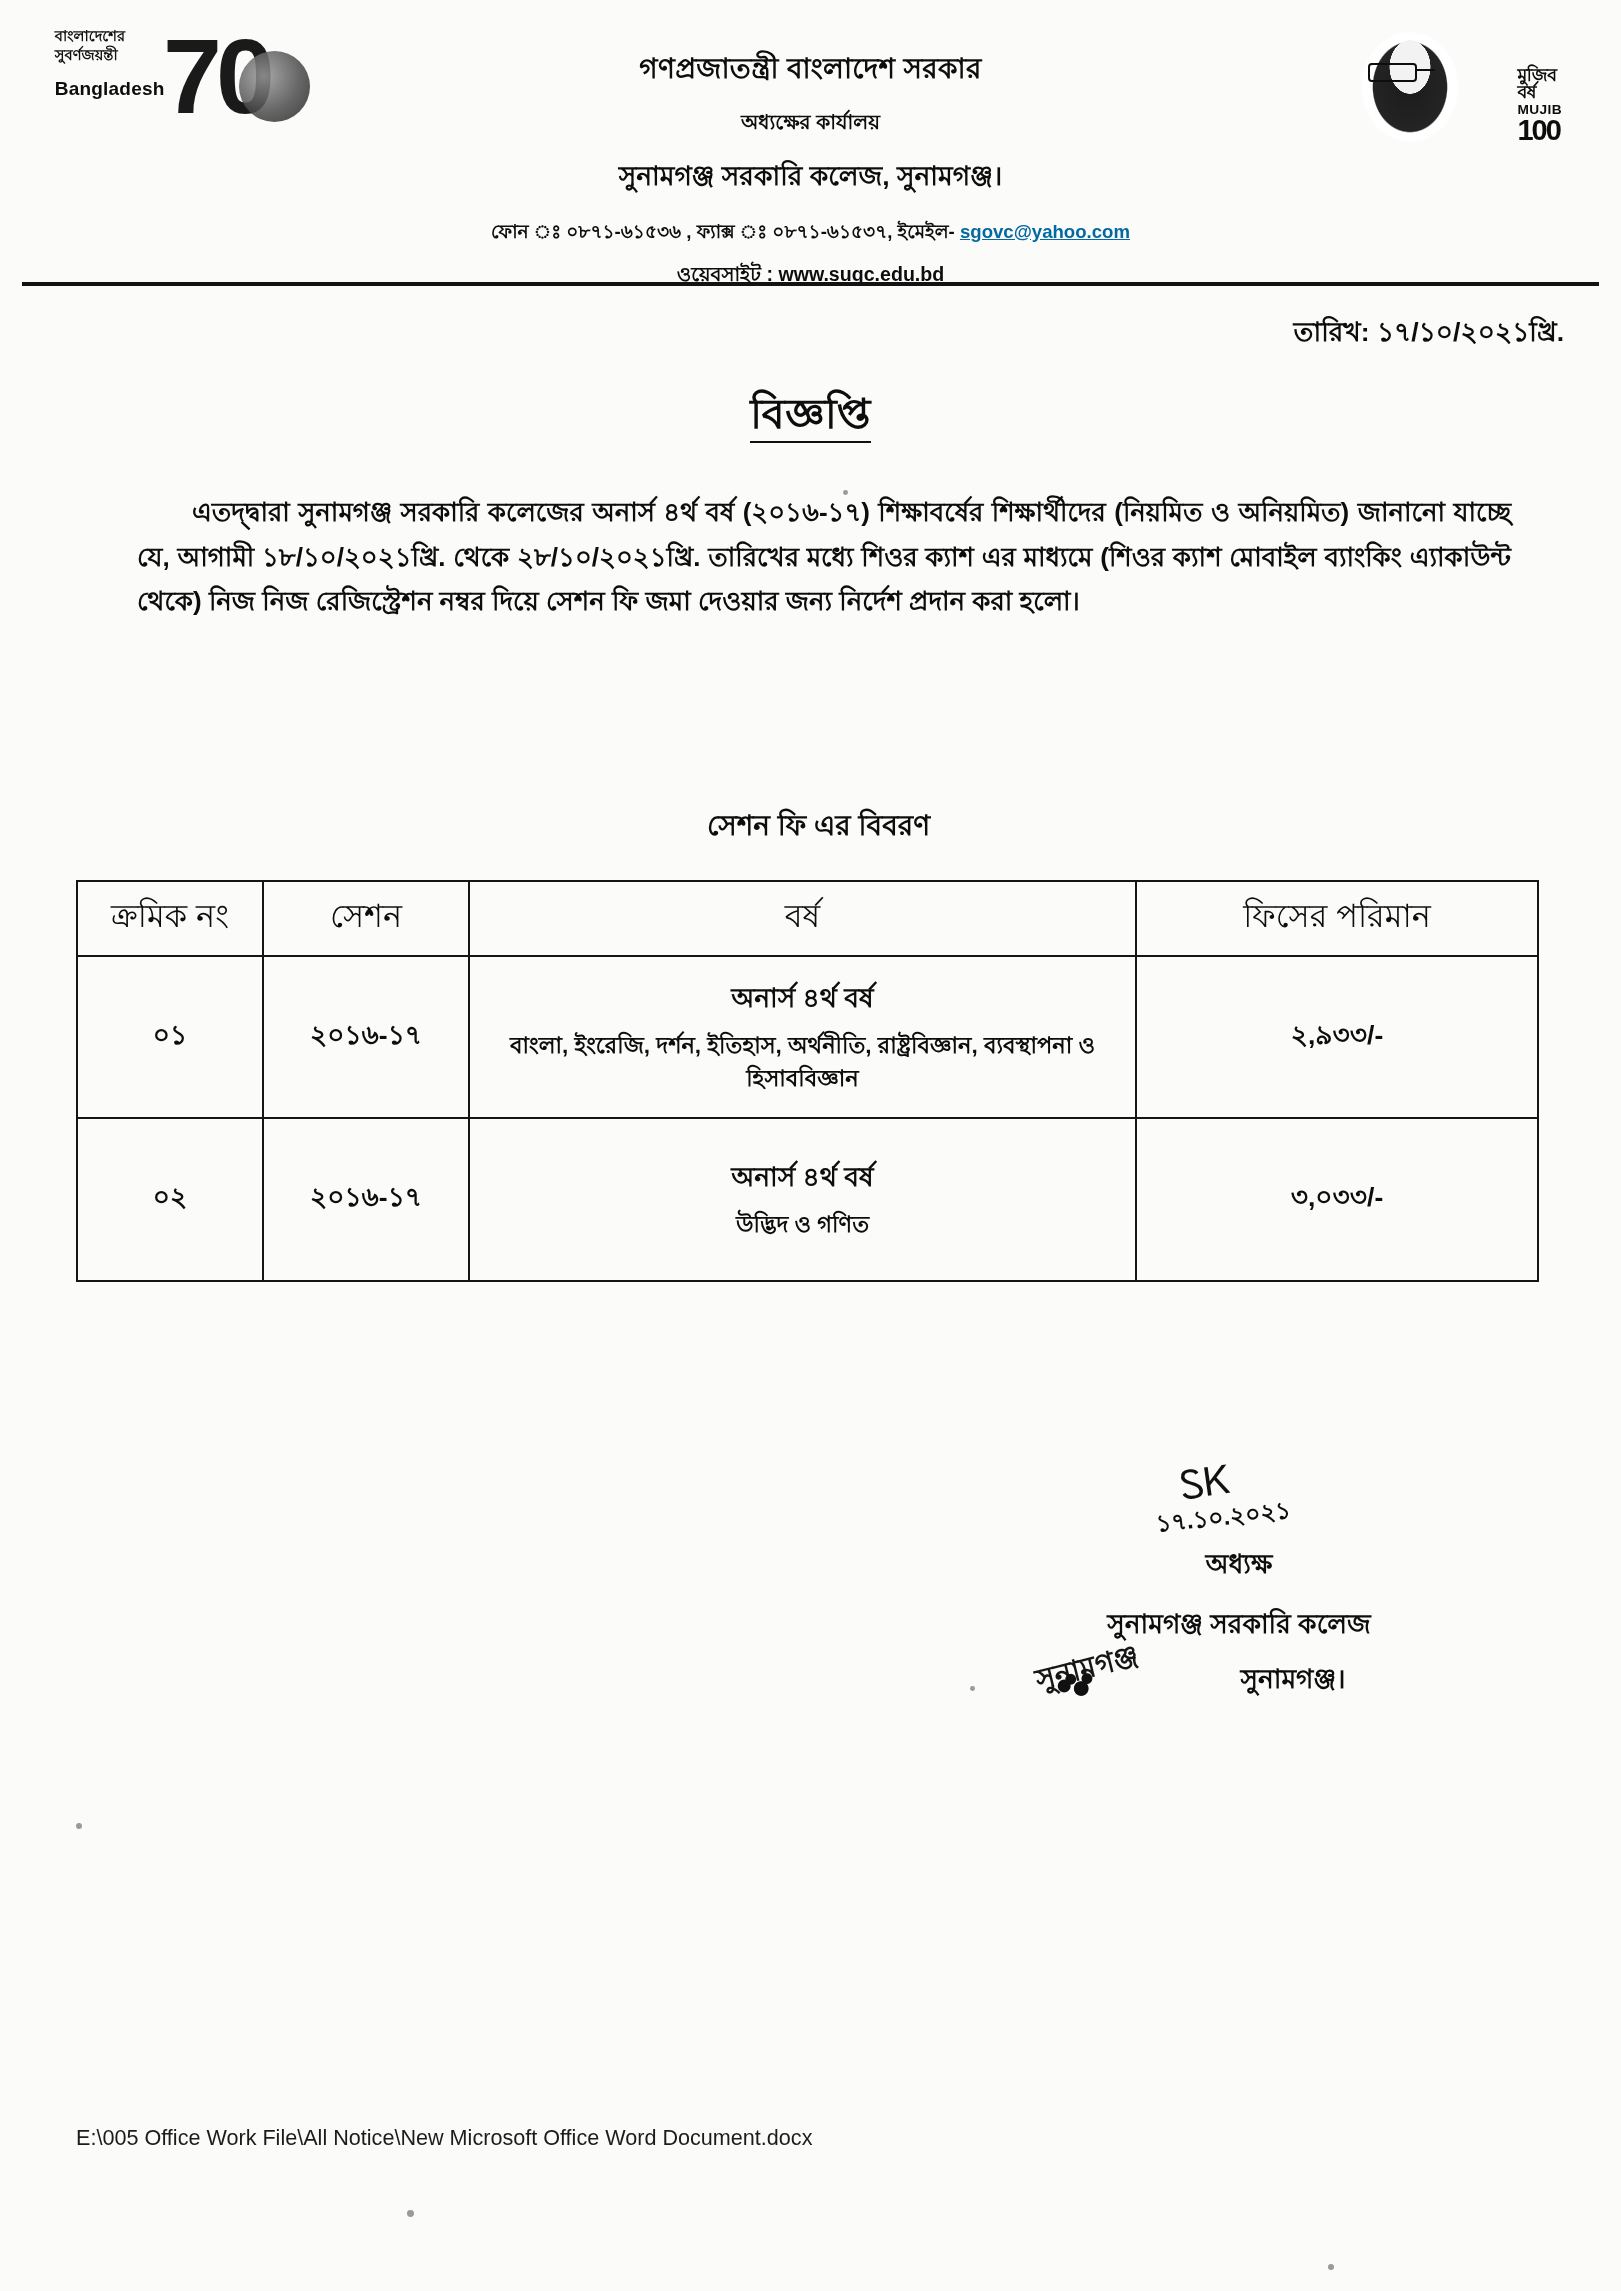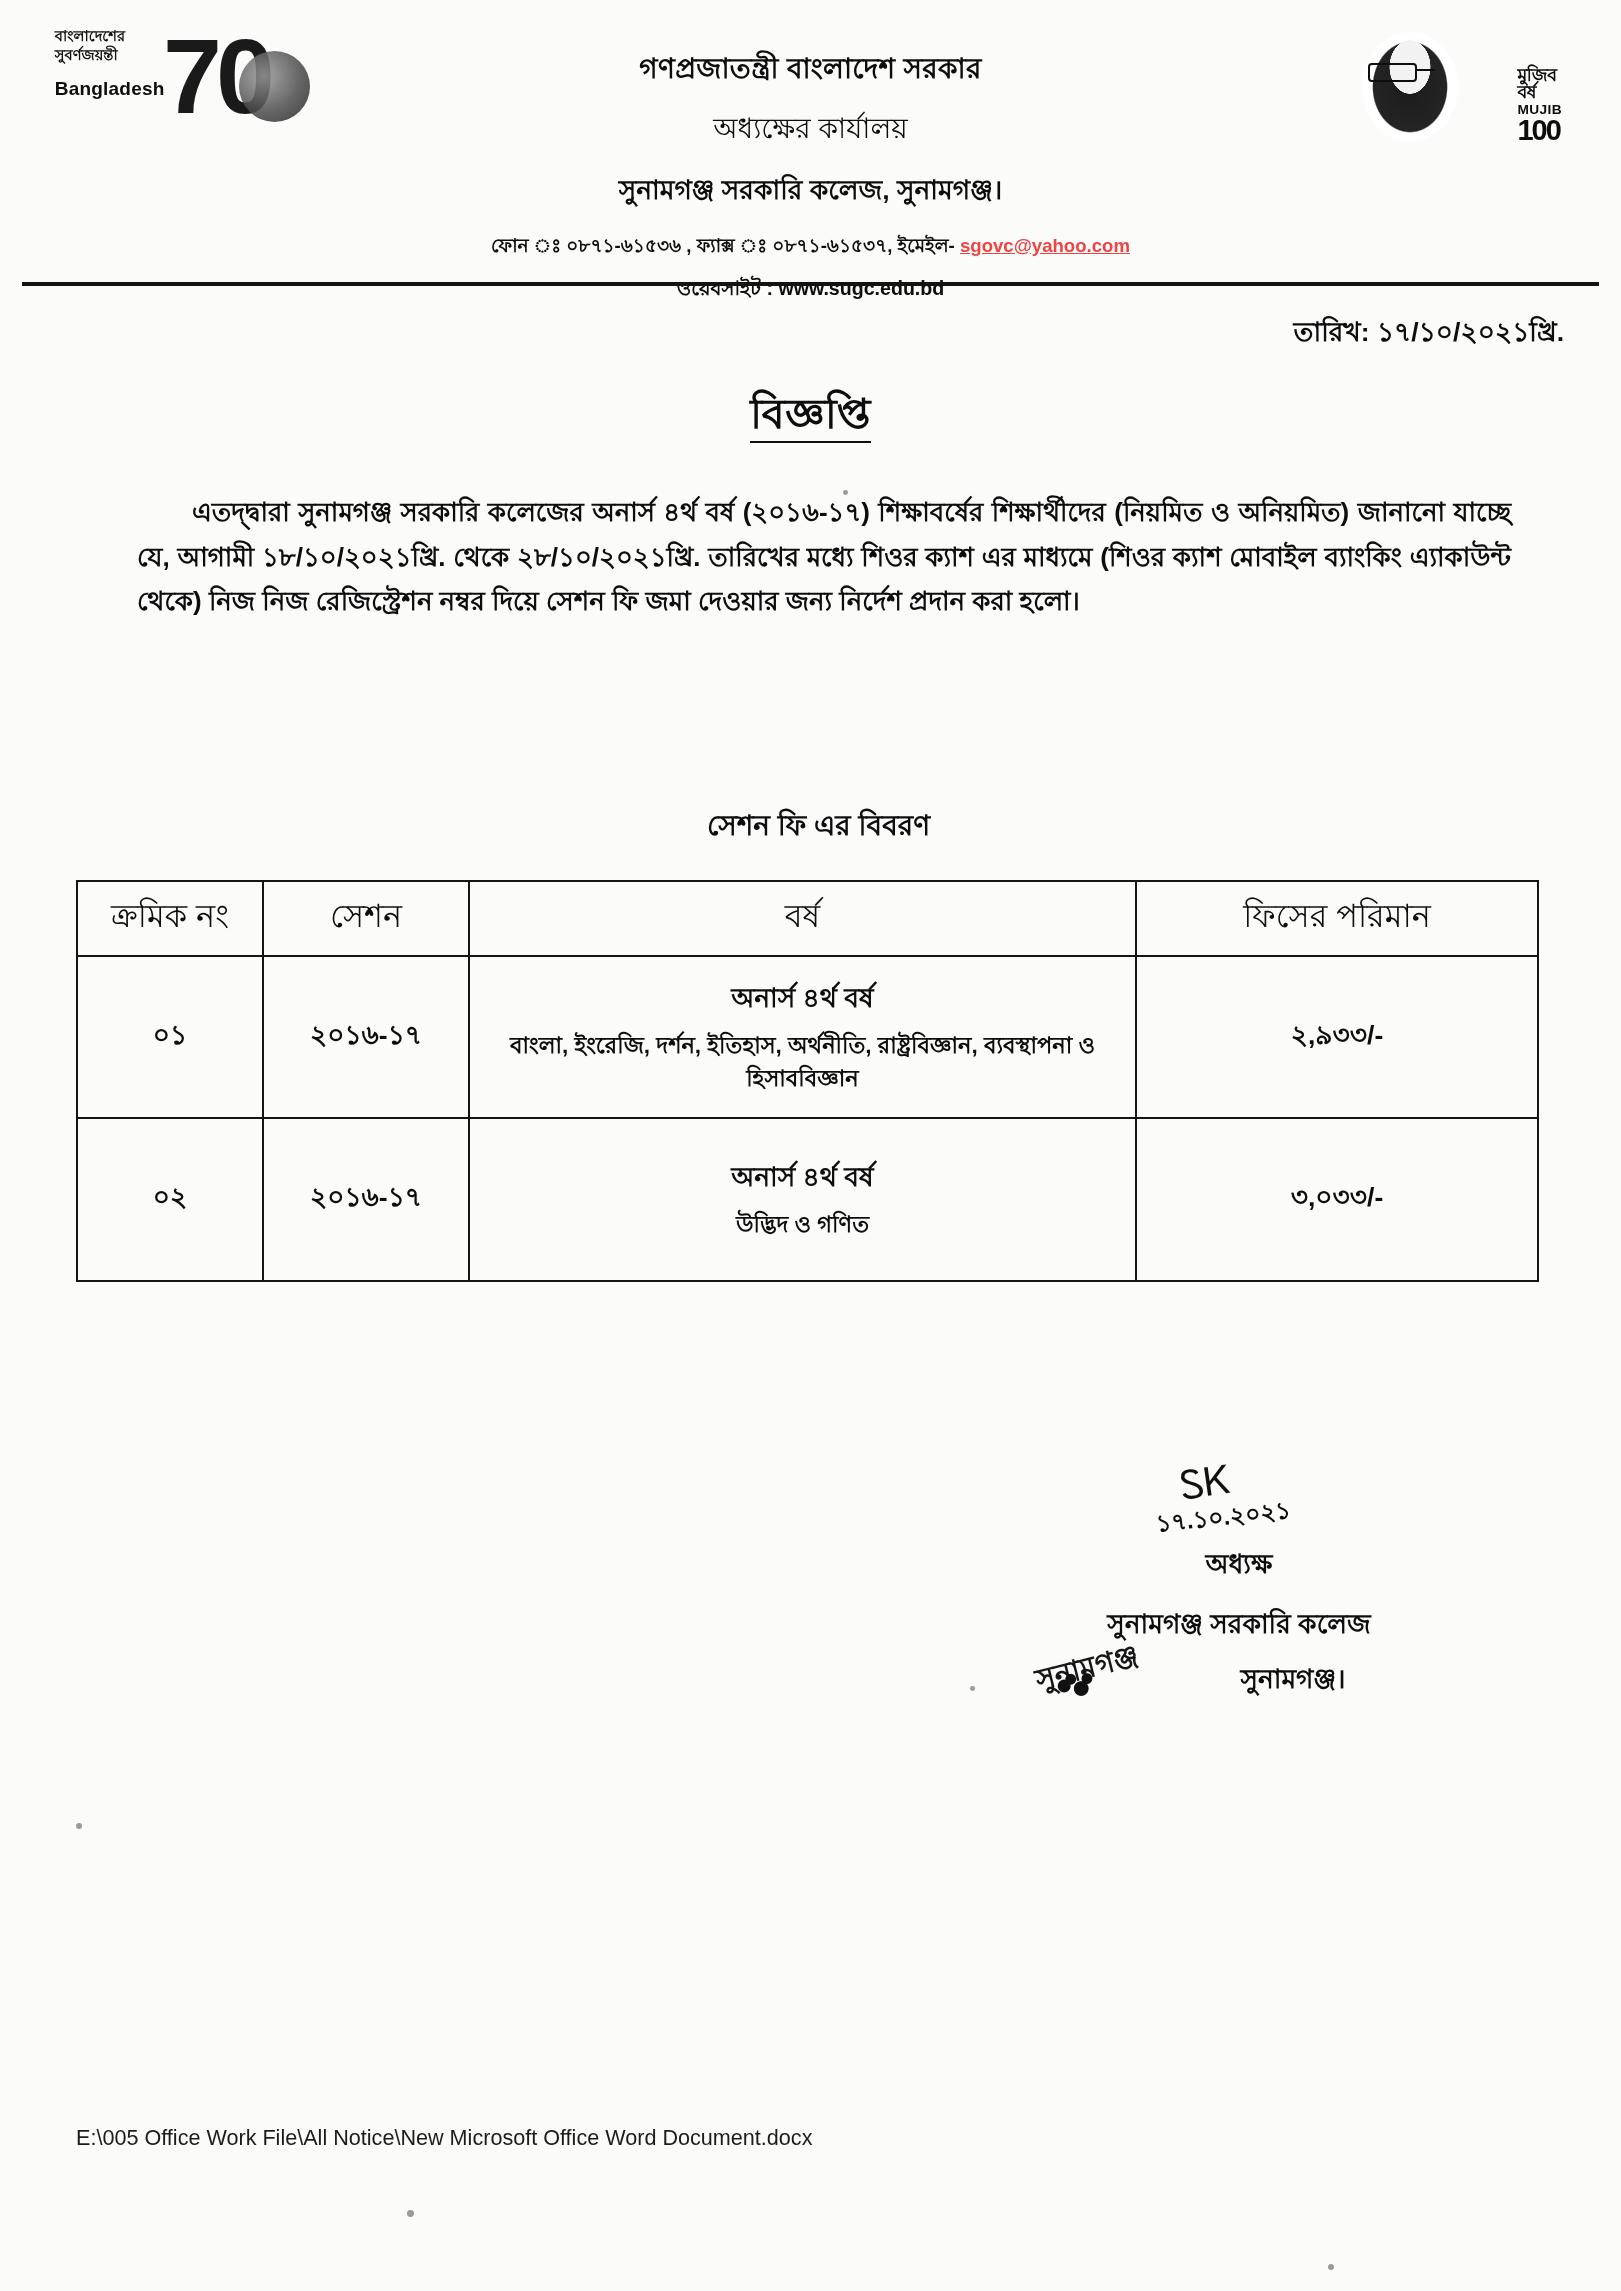--- a/index.html
+++ b/index.html
@@ -82,38 +82,38 @@
     top: 33px;
     text-align: center;
   }
   .line1 {
     font-size: 28px;
     font-weight: 700;
     letter-spacing: 0.3px;
     margin-bottom: 13.7px;
   }
   .line2 {
-    font-size: 28px;
-    font-weight: 400;
+    font-size: 20px;
+    font-weight: 700;
     margin-bottom: 15.7px;
     text-align: center;
   }
   .line3 {
     font-size: 26.5px;
     font-weight: 700;
     margin-bottom: 17.6px;
   }
   .line4 {
     font-size: 18.6px;
     font-weight: 600;
     margin-bottom: 11.8px;
   }
   .line4 .mail {
     text-decoration: underline;
-    color: #ef4444;
+    color: #0369a1;
   }
   .line5 {
     font-size: 19.6px;
     font-weight: 700;
   }
   .line5 .site {
     font-weight: 700;
   }
 
   .logo-right {

